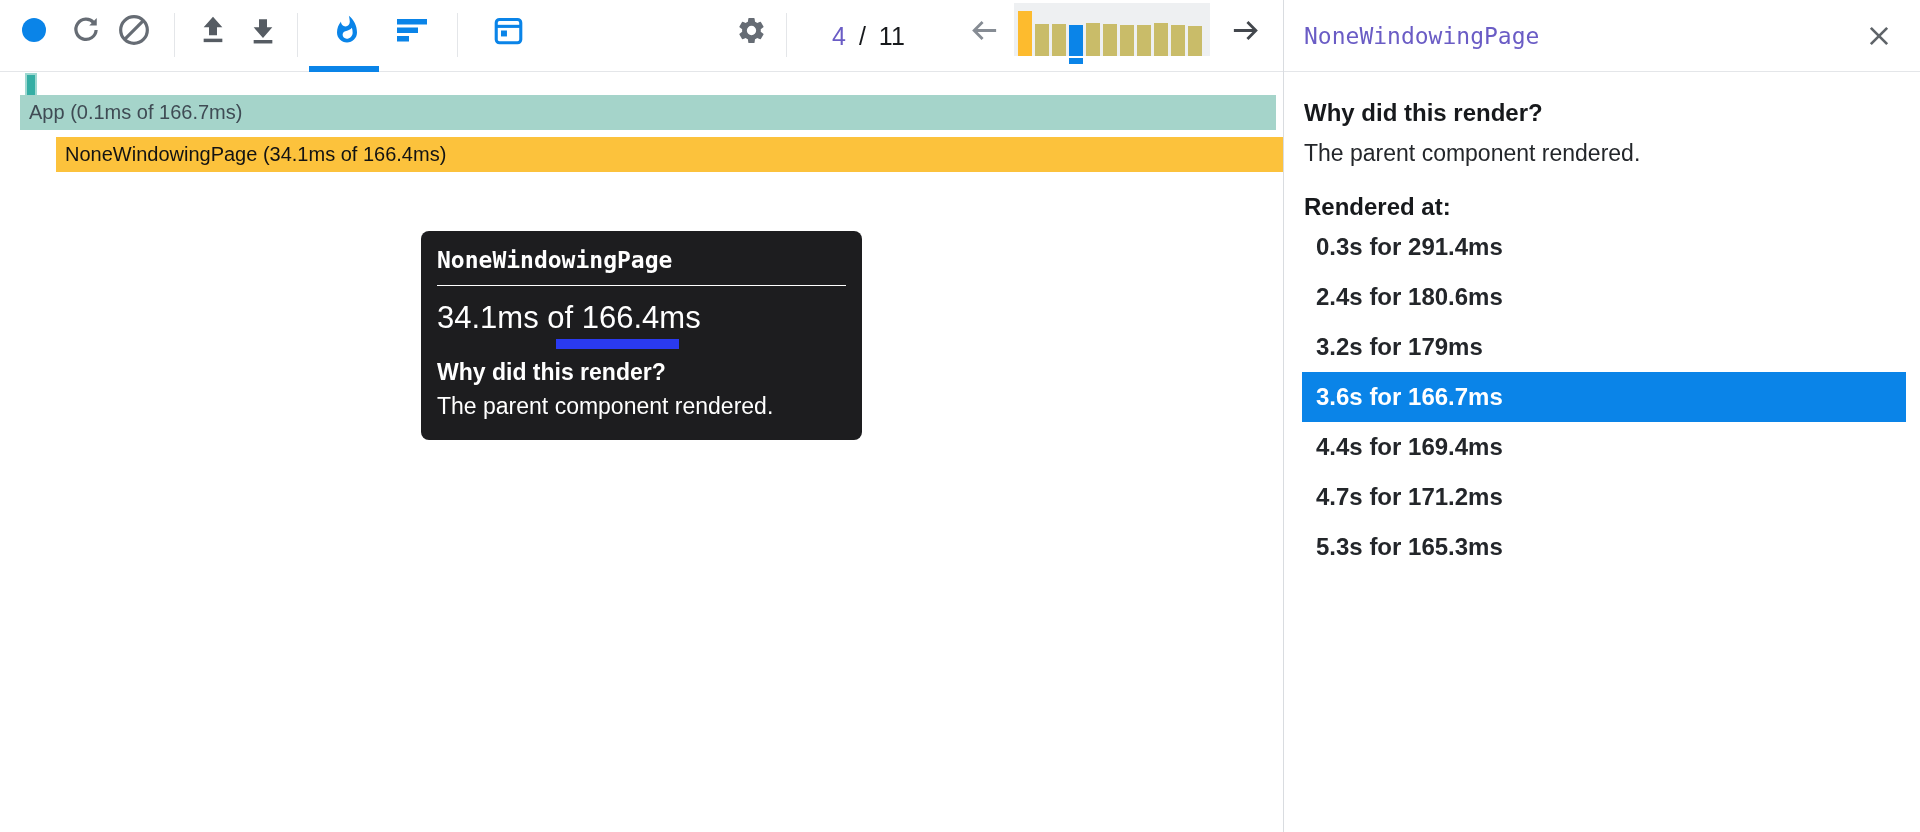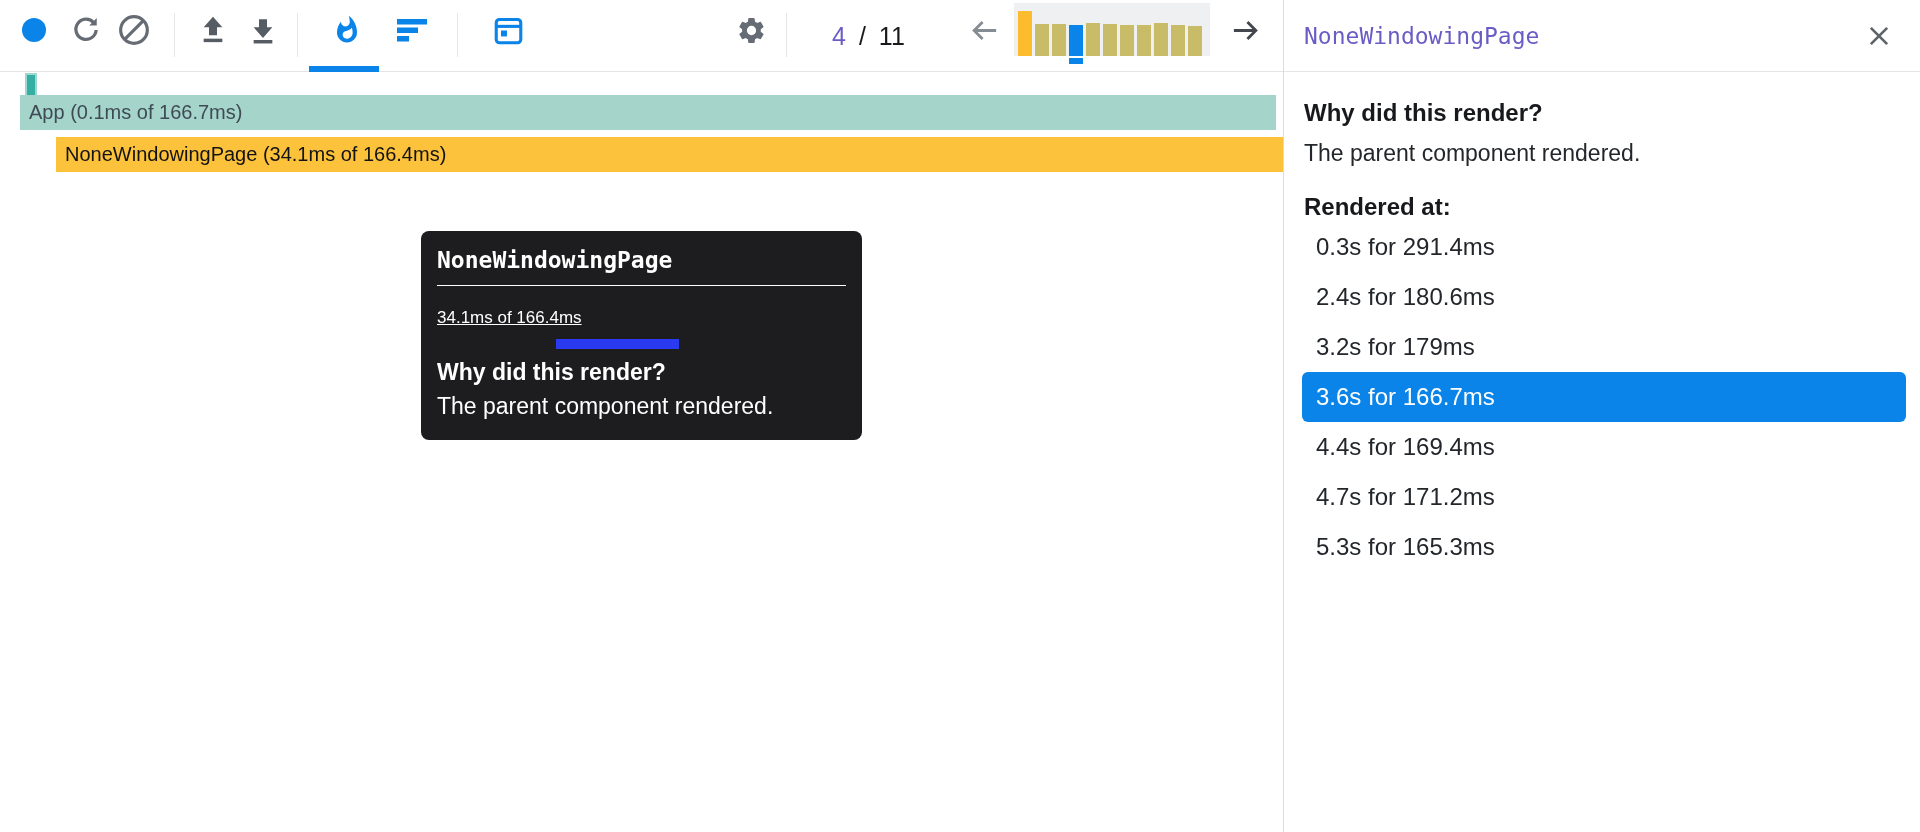--- a/index.html
+++ b/index.html
@@ -34,42 +34,42 @@
   .frow-mini { left:1183px; top:101px; width:12px; height:38px;
                background:#35aea4; border:2px solid #9ed8d1; cursor:pointer; }
 
   
   .tooltip { position:absolute; left:405px; top:158px; width:441px; height:209px;
              background:#1d1d1f; border-radius:8px; color:#fff;
              padding:14px 16px; z-index:5; }
   .tt-title { font-family:"DejaVu Sans Mono", monospace; font-weight:bold;
               font-size:23px; line-height:30px; }
   .tt-hr { border:0; border-top:1px solid #ffffff; margin:10px 0 16px 0; }
-  .tt-timing   { font-size:17px; line-height:32px;text-decoration:underline; }
+  .tt-timing   { font-size:31px; line-height:32px; }
   .tt-question { font-size:23px; line-height:32px; font-weight:bold; margin-top:22px; }
   .tt-answer   { font-size:23px; line-height:32px; margin-top:2px; }
   .tt-bluebar  { position:absolute; left:135px; top:108px; width:123px; height:10px;
                  background:#2a3af0; }
 
   
   .panel { position:absolute; left:1283px; top:0; width:637px; height:832px;
            background:#fff; border-left:1px solid #d9dce0; }
   .panel-header { position:relative; height:72px; border-bottom:1px solid #e4e6e9; }
   .panel-title { position:absolute; left:20px; top:0; height:72px; display:flex; align-items:center;
                  font-family:"DejaVu Sans Mono", monospace; font-size:23px; color:#6a5cc5; }
   .panel-close { position:absolute; right:22px; top:17px; width:38px; height:38px;
                  display:flex; align-items:center; justify-content:center; cursor:pointer; }
   .panel-body { padding:26px 0 0 20px; }
   .why-title { font-size:24px; font-weight:bold; line-height:30px; color:#17191c; }
   .why-text  { font-size:23px; line-height:30px; margin-top:10px; color:#23262a; }
   .rendered-at-label { font-size:24px; font-weight:bold; line-height:30px; margin-top:24px; color:#17191c; }
-  .ra-list { margin-left:-2px; margin-top:0; width:604px; }
+  .ra-list { margin-left:-2px; margin-top:0; width:604px;font-weight:bold; }
   .rli { height:50px; line-height:50px; font-size:24px; padding-left:14px;
          color:#23262a; cursor:pointer; }
-  .rli.sel { background:#0a84e8; color:#ffffff;border-radius:6px; }
+  .rli.sel { background:#0a84e8; color:#ffffff; }
 
   svg { display:block; }
 </style>
 </head>
 <body>
 
 <div class="stage">
 
   <div class="toolbar">
 

